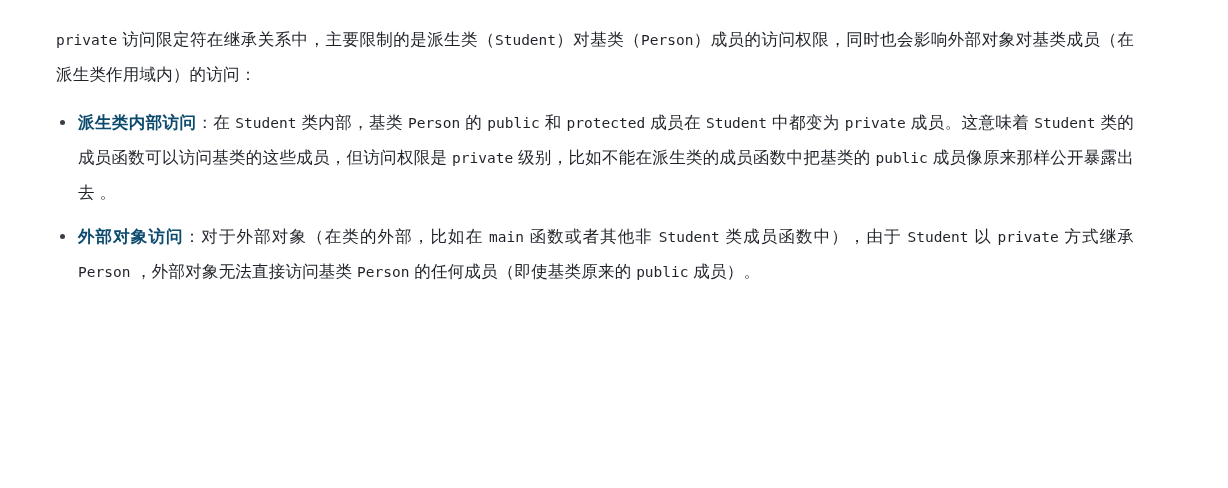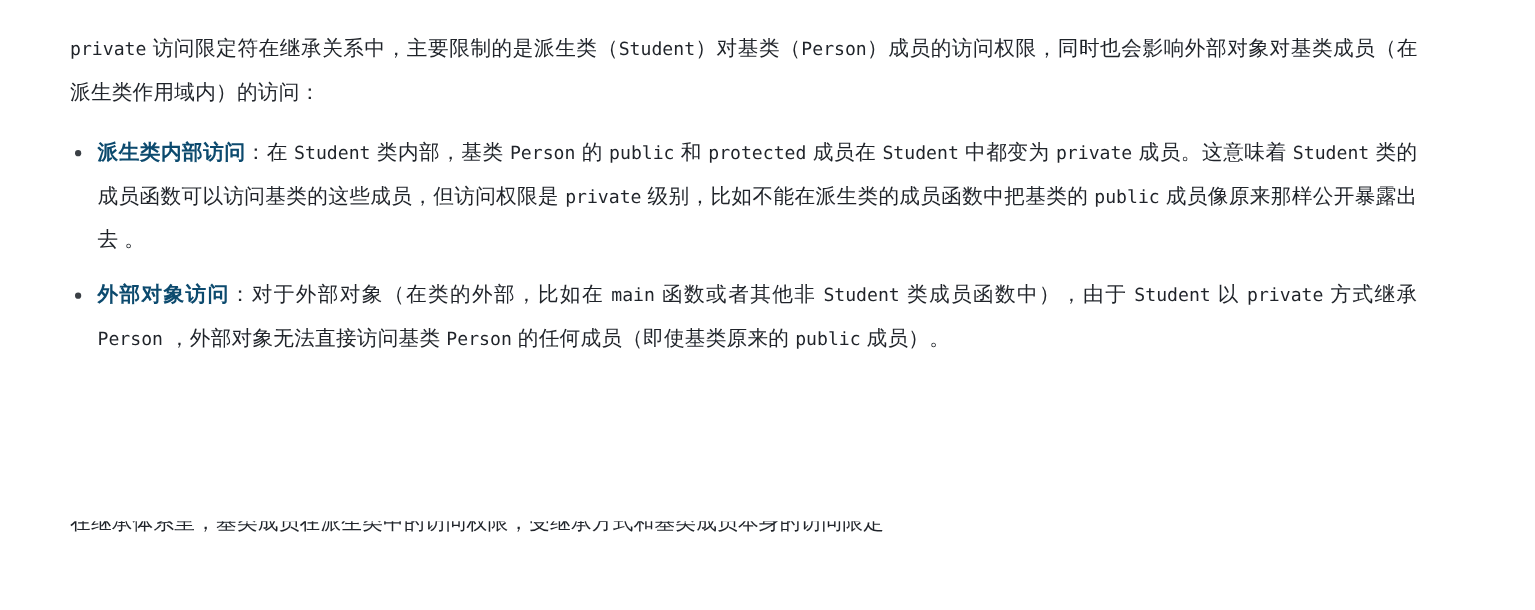--- a/index.html
+++ b/index.html
@@ -92,17 +92,14 @@
 
   <ul class="bullets">
     <li>
       <span class="bold">派生类内部访问</span><span>：</span><span class="parts"><span>在 </span><code class="mono">Student</code><span> 类内部，基类 </span><code class="mono">Person</code><span> 的 </span><code class="mono">public</code><span> 和 </span><code class="mono">protected</code><span> 成员在 </span><code class="mono">Student</code><span> 中都变为 </span><code class="mono">private</code><span> 成员。这意味着 </span><code class="mono">Student</code><span> 类的成员函数可以访问基类的这些成员，但访问权限是 </span><code class="mono">private</code><span> 级别，比如不能在派生类的成员函数中把基类的 </span><code class="mono">public</code><span> 成员像原来那样公开暴露出去 。</span></span>
     </li>
     <li>
       <span class="bold">外部对象访问</span><span>：</span><span class="parts"><span>对于外部对象（在类的外部，比如在 </span><code class="mono">main</code><span> 函数或者其他非 </span><code class="mono">Student</code><span> 类成员函数中），由于 </span><code class="mono">Student</code><span> 以 </span><code class="mono">private</code><span> 方式继承 </span><code class="mono">Person</code><span> ，外部对象无法直接访问基类 </span><code class="mono">Person</code><span> 的任何成员（即使基类原来的 </span><code class="mono">public</code><span> 成员）。</span></span>
     </li>
   </ul>
 
-  <div class="cut-line">
-    <div class="inner">在继承体系里，基类成员在派生类中的访问权限，受继承方式和基类成员本身的访问限定</div>
-  </div>
 
 </div>
 
 </body></html>

